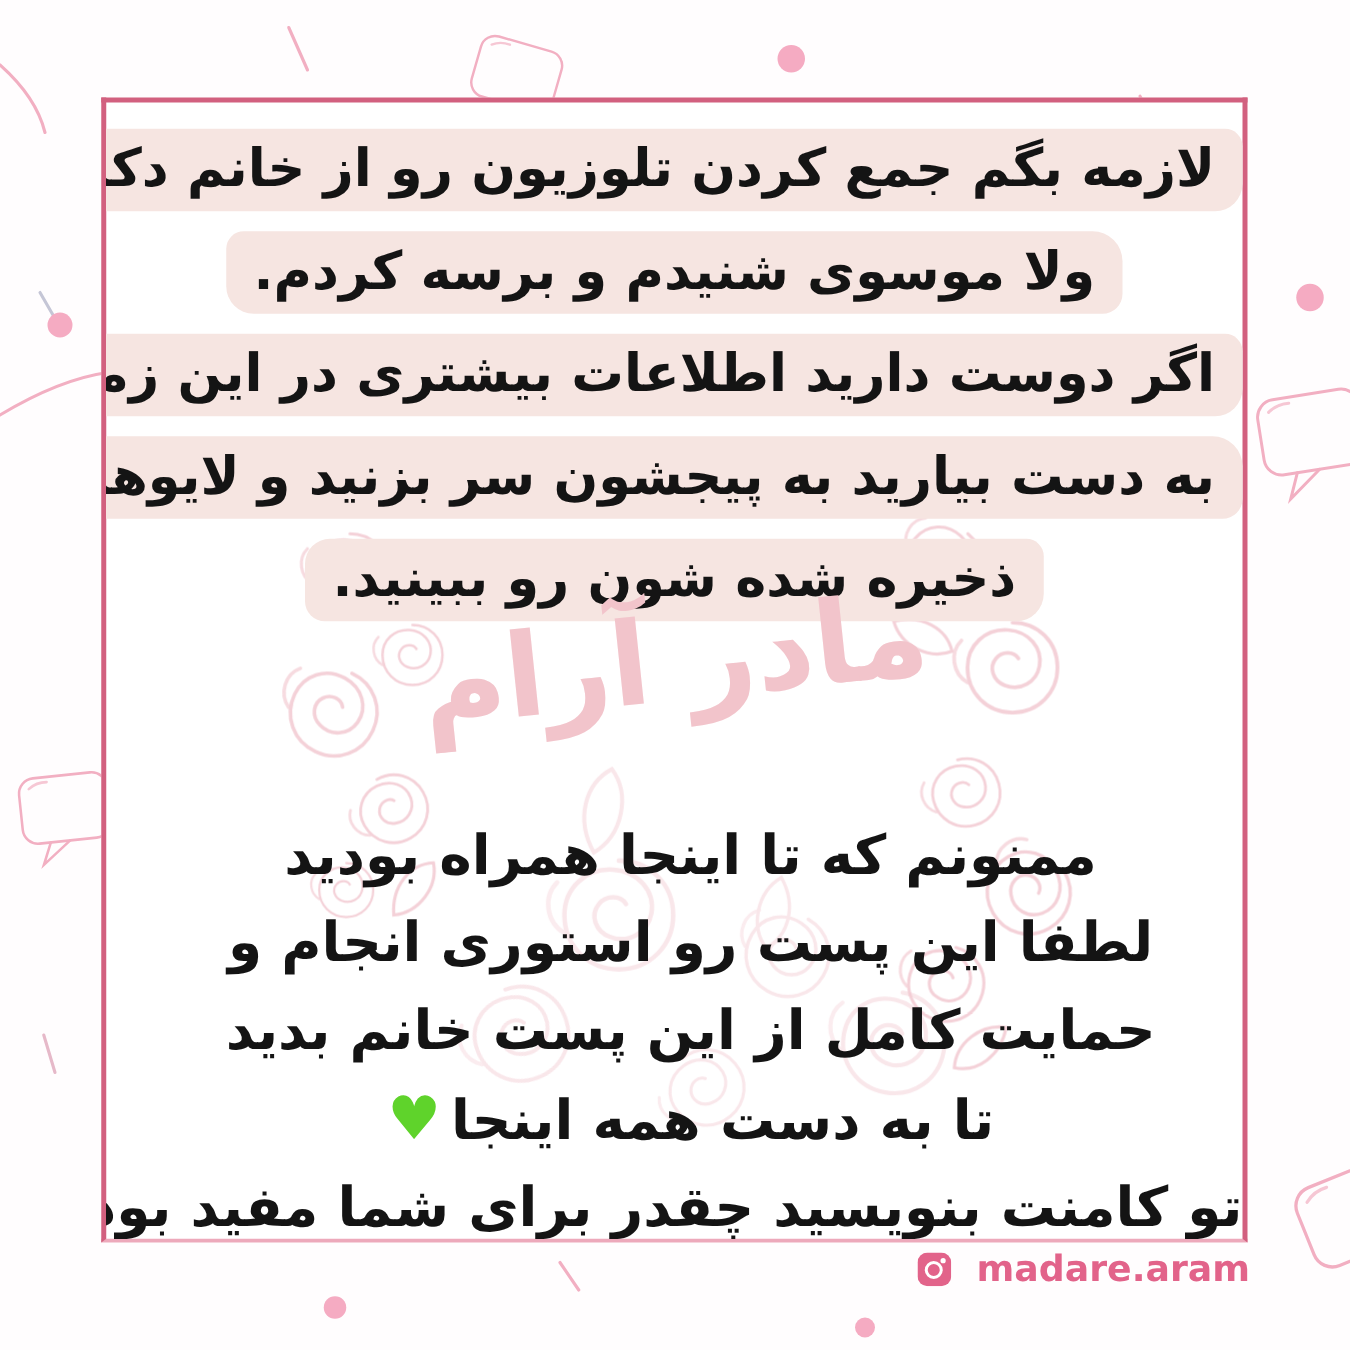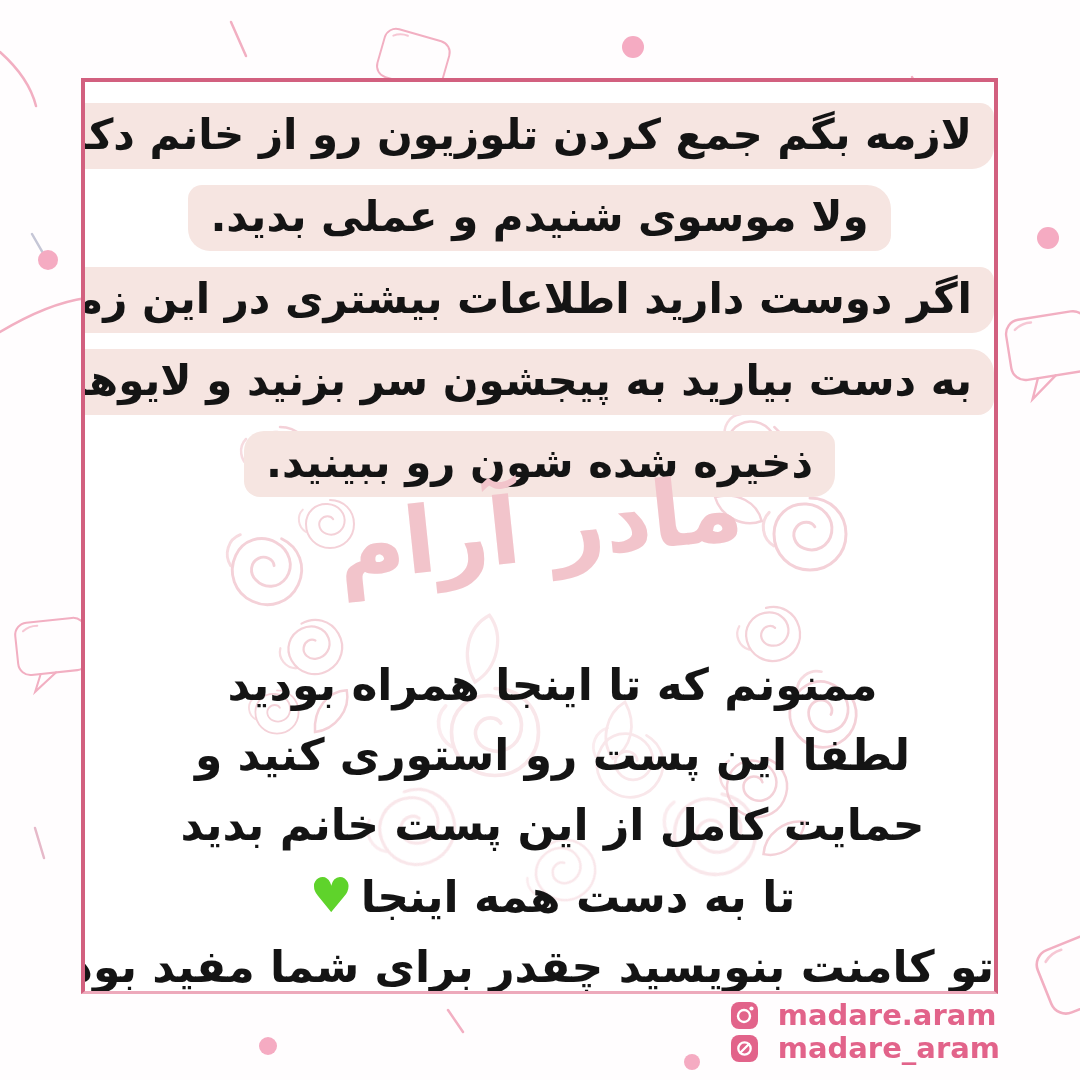--- a/index.html
+++ b/index.html
@@ -139,49 +139,41 @@
           <use href="#rose" transform="translate(520 432) scale(1.35) rotate(10)"></use>
           <use href="#rose" transform="translate(370 468) rotate(-40)"></use>
           <use href="#leaf" transform="translate(280 280) rotate(-60) scale(1.3)"></use>
           <use href="#leaf" transform="translate(430 300) rotate(120) scale(1.1)"></use>
         </g>
       </g>
     </svg>
 
     <div class="top-para">
       <div class="hl-line"><span class="hl">لازمه بگم جمع کردن تلوزیون رو از خانم دکتر</span></div>
-      <div class="hl-line"><span class="hl">ولا موسوی شنیدم و عملی بدید.</span></div>
+      <div class="hl-line"><span class="hl">ولا موسوی شنیدم و برسه کردم.</span></div>
       <div class="hl-line"><span class="hl">اگر دوست دارید اطلاعات بیشتری در این زمینه</span></div>
       <div class="hl-line"><span class="hl">به دست بیارید به پیجشون سر بزنید و لایوهای</span></div>
       <div class="hl-line"><span class="hl">ذخیره شده شون رو ببینید.</span></div>
     </div>
 
     <div class="watermark">مادر آرام</div>
 
     <div class="bottom-para">
       <div class="b-line"><span>ممنونم که تا اینجا همراه بودید</span></div>
-      <div class="b-line"><span>لطفا این پست رو استوری کنید و</span></div>
+      <div class="b-line"><span>لطفا این پست رو استوری انجام و</span></div>
       <div class="b-line"><span>حمایت کامل از این پست خانم بدید</span></div>
       <div class="b-line"><span>تا به دست همه اینجا</span><span class="heart"></span></div>
       <div class="b-line"><span>تو کامنت بنویسید چقدر برای شما مفید بود؟؟</span></div>
     </div>
   </div>
 
   <div class="handles">
     <div class="handle">
       <svg class="badge" viewBox="0 0 27 27">
         <rect width="27" height="27" rx="8" fill="#e2638a"></rect>
         <circle cx="13" cy="14" r="6" fill="none" stroke="#ffffff" stroke-width="2.4"></circle>
         <circle cx="20.5" cy="6.5" r="2.1" fill="#ffffff"></circle>
       </svg>
       <span>madare.aram</span>
     </div>
-    <div class="handle">
-      <svg class="badge" viewBox="0 0 27 27">
-        <rect width="27" height="27" rx="8" fill="#e2638a"></rect>
-        <circle cx="13.5" cy="13.5" r="6.2" fill="none" stroke="#ffffff" stroke-width="2.3"></circle>
-        <path d="M9.5 17.5 L18 9" stroke="#ffffff" stroke-width="2.3" stroke-linecap="round"></path>
-      </svg>
-      <span>madare_aram</span>
-    </div>
   </div>
 
 </div>
 
 </body></html>

